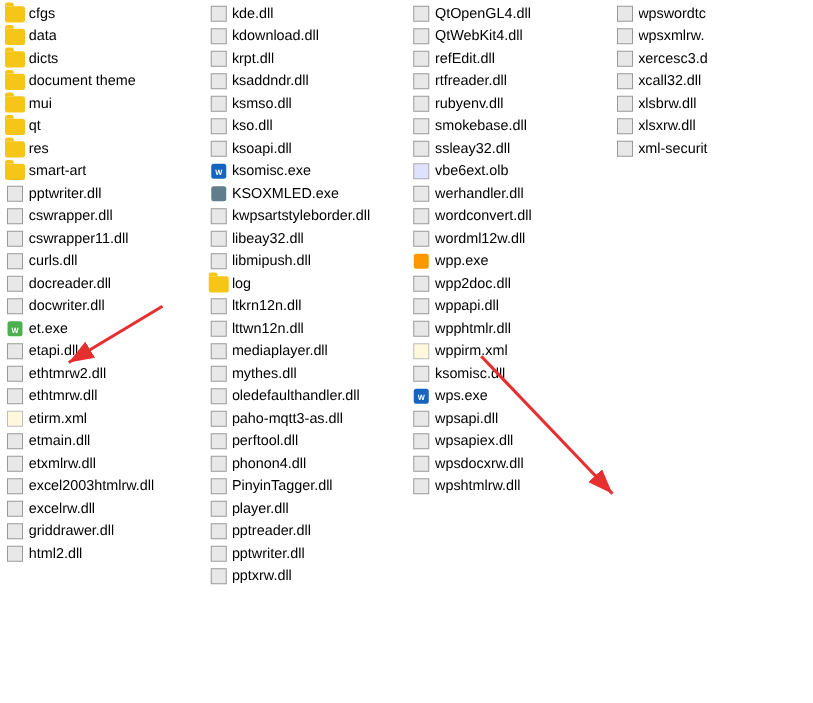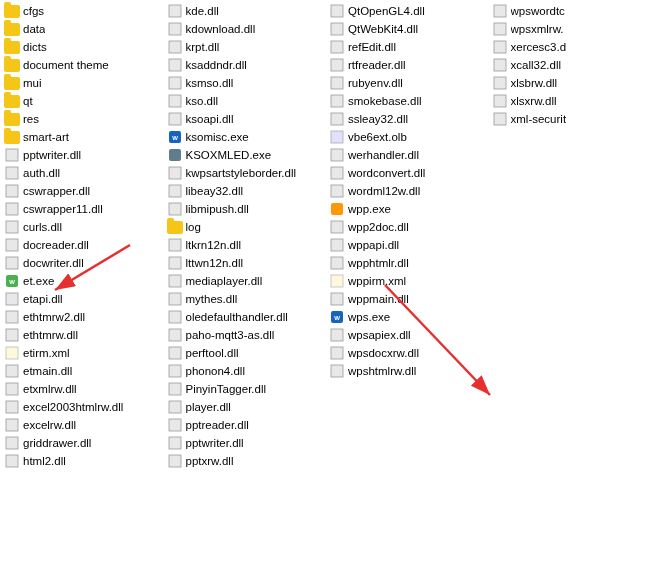--- a/index.html
+++ b/index.html
@@ -141,29 +141,20 @@
           </div>
           <span class="file-name">pptwriter.dll</span>
         </div>
         <div class="file-item">
           <div class="file-icon">
             <svg width="14" height="14" viewBox="0 0 14 14">
               <rect x="1" y="1" width="12" height="12" fill="#e8e8e8" stroke="#999" stroke-width="0.8"></rect>
               <text x="7" y="9" text-anchor="middle" font-size="5" fill="#555" font-family="Arial"></text>
             </svg>
           </div>
-          <span class="file-name">auth.dll</span>
-        </div>
-        <div class="file-item">
-          <div class="file-icon">
-            <svg width="14" height="14" viewBox="0 0 14 14">
-              <rect x="1" y="1" width="12" height="12" fill="#e8e8e8" stroke="#999" stroke-width="0.8"></rect>
-              <text x="7" y="9" text-anchor="middle" font-size="5" fill="#555" font-family="Arial"></text>
-            </svg>
-          </div>
           <span class="file-name">cswrapper.dll</span>
         </div>
         <div class="file-item">
           <div class="file-icon">
             <svg width="14" height="14" viewBox="0 0 14 14">
               <rect x="1" y="1" width="12" height="12" fill="#e8e8e8" stroke="#999" stroke-width="0.8"></rect>
               <text x="7" y="9" text-anchor="middle" font-size="5" fill="#555" font-family="Arial"></text>
             </svg>
           </div>
           <span class="file-name">cswrapper11.dll</span>
@@ -668,30 +659,39 @@
           </div>
           <span class="file-name">wppirm.xml</span>
         </div>
         <div class="file-item">
           <div class="file-icon">
             <svg width="14" height="14" viewBox="0 0 14 14">
               <rect x="1" y="1" width="12" height="12" fill="#e8e8e8" stroke="#999" stroke-width="0.8"></rect>
               <text x="7" y="9" text-anchor="middle" font-size="5" fill="#555" font-family="Arial"></text>
             </svg>
           </div>
-          <span class="file-name">wppmain.dll</span>
+          <span class="file-name">ksomisc.dll</span>
         </div>
         <div class="file-item">
           <div class="file-icon">
             <svg width="14" height="14" viewBox="0 0 14 14">
               <rect x="1" y="1" width="12" height="12" fill="#1565c0" rx="2"></rect>
               <text x="7" y="10" text-anchor="middle" font-size="6" fill="white" font-family="Arial" font-weight="bold">W</text>
             </svg>
           </div>
           <span class="file-name">wps.exe</span>
+        </div>
+        <div class="file-item">
+          <div class="file-icon">
+            <svg width="14" height="14" viewBox="0 0 14 14">
+              <rect x="1" y="1" width="12" height="12" fill="#e8e8e8" stroke="#999" stroke-width="0.8"></rect>
+              <text x="7" y="9" text-anchor="middle" font-size="5" fill="#555" font-family="Arial"></text>
+            </svg>
+          </div>
+          <span class="file-name">wpsapi.dll</span>
         </div>
         <div class="file-item">
           <div class="file-icon">
             <svg width="14" height="14" viewBox="0 0 14 14">
               <rect x="1" y="1" width="12" height="12" fill="#e8e8e8" stroke="#999" stroke-width="0.8"></rect>
               <text x="7" y="9" text-anchor="middle" font-size="5" fill="#555" font-family="Arial"></text>
             </svg>
           </div>
           <span class="file-name">wpsapiex.dll</span>
         </div>

